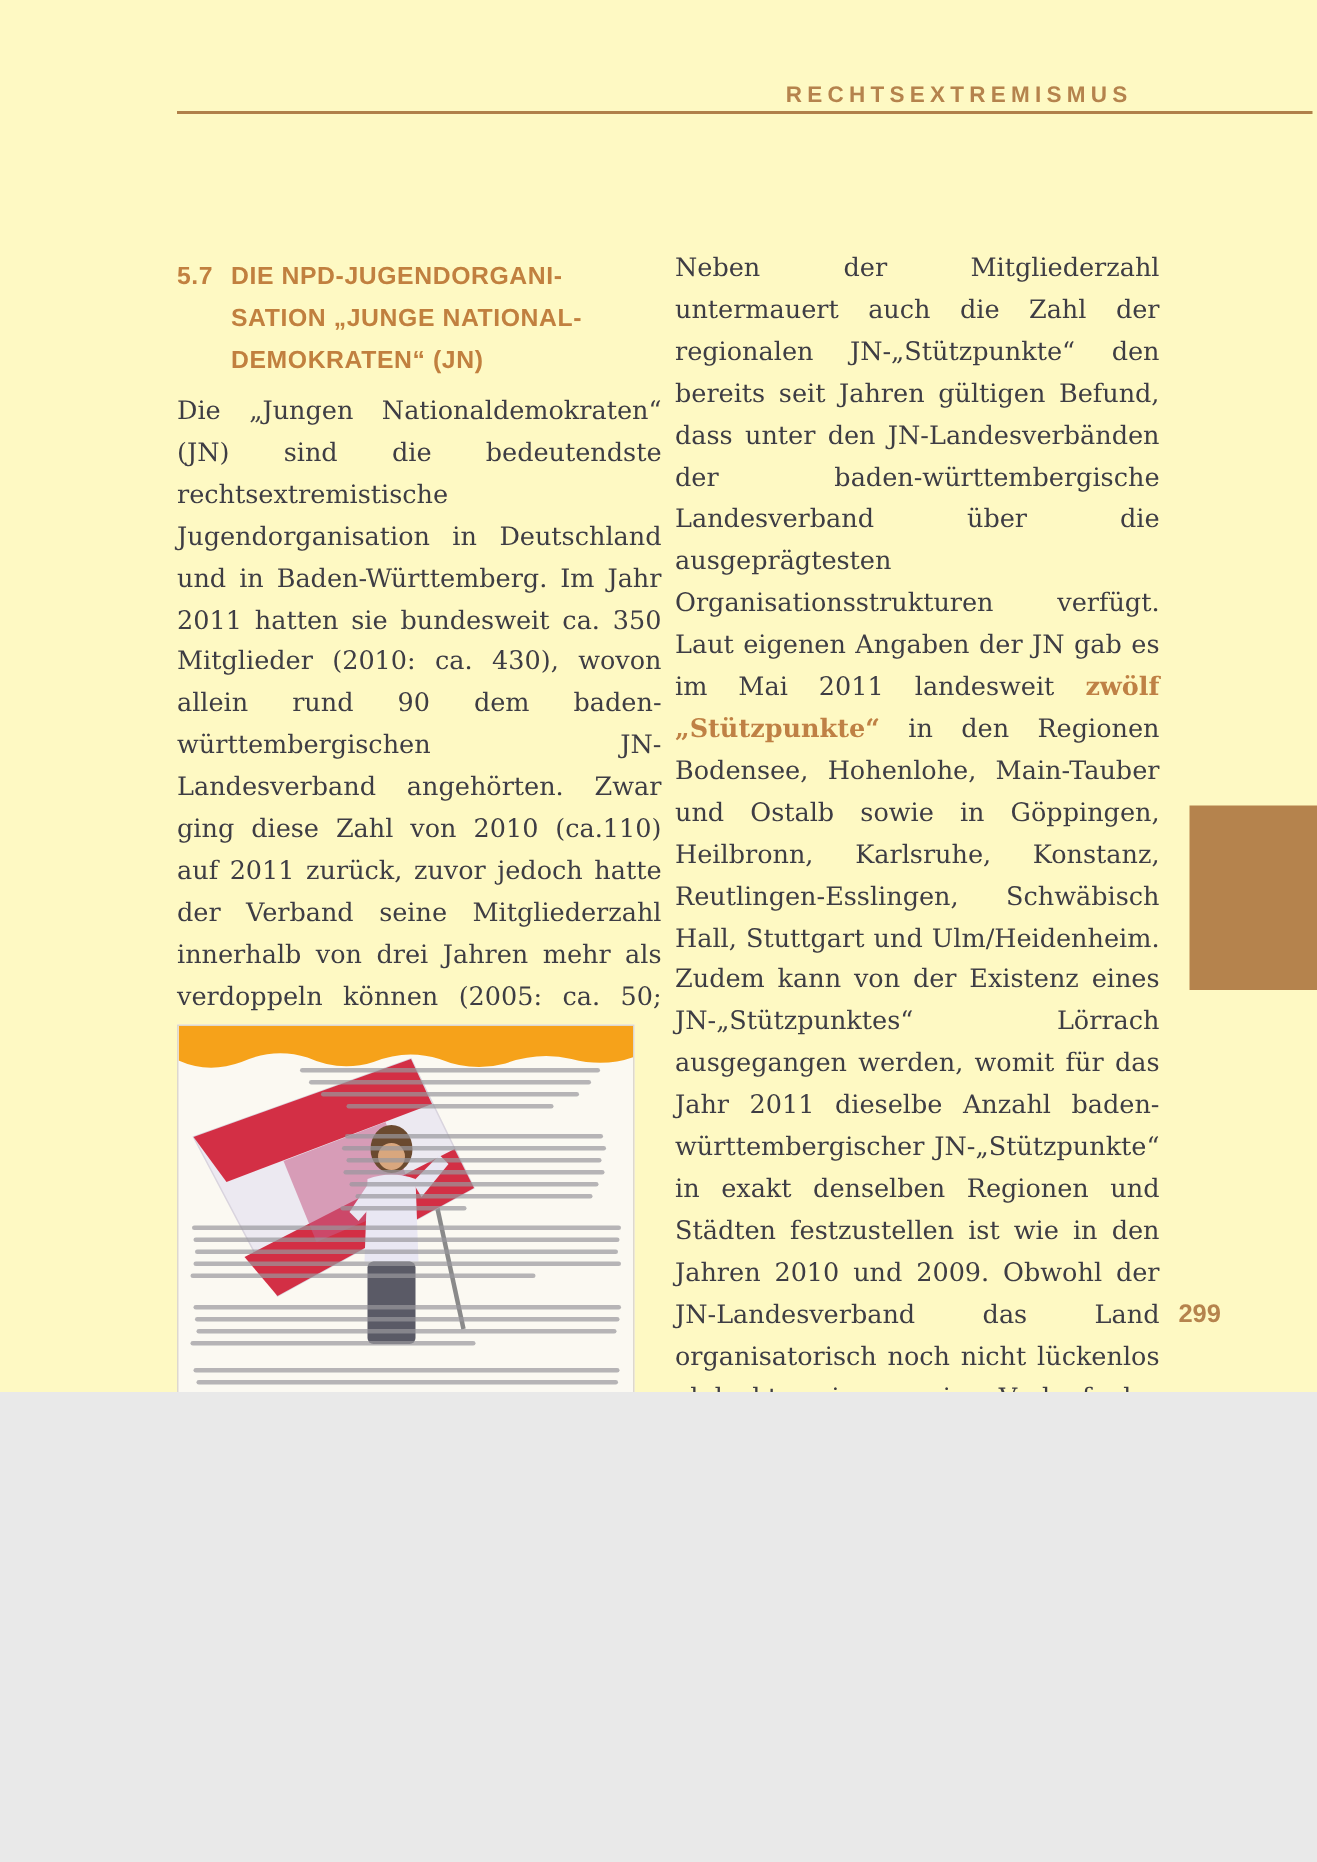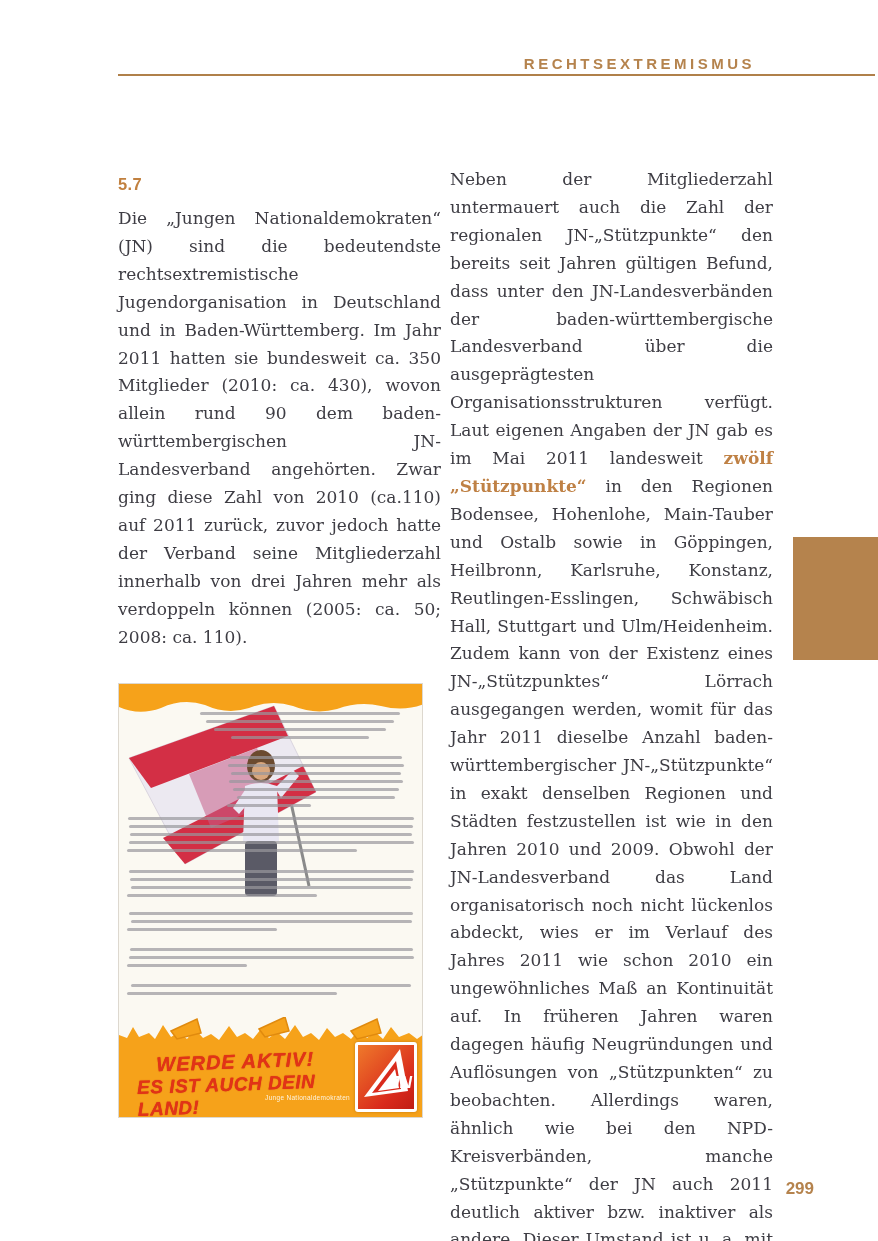--- a/index.html
+++ b/index.html
@@ -1,17 +1,17 @@
 <!DOCTYPE html>
 <html lang="de"><head>
 <meta charset="utf-8">
 <style>
   html,body{margin:0;padding:0;background:#e9e9e9;}
   .page{
-    position:relative;width:878px;height:1241px;background:#ffffff;
+    position:relative;width:878px;height:928px;background:#fef9c3;
     margin:0 auto;overflow:hidden;
     font-family:"DejaVu Serif", serif;
   }
   
   .running-head{
     position:absolute;top:55px;right:123px;
     font-family:"Liberation Sans", sans-serif;
     font-size:15px;font-weight:bold;letter-spacing:3.5px;
     color:#b5834d;
   }
@@ -96,20 +96,25 @@
 <div class="page">
 
   <div class="running-head">RECHTSEXTREMISMUS</div>
   <div class="head-rule"></div>
 
   <div class="chapter-tab"></div>
 
   <div class="col col-left">
     <div class="sec-head">
       <span>5.7</span>
+      <span>
+        <span>DIE NPD-JUGENDORGANI-</span><br>
+        <span>SATION „JUNGE NATIONAL-</span><br>
+        <span>DEMOKRATEN“ (JN)</span>
+      </span>
     </div>
     <p class="body-text" lang="de">Die „Jungen Nationaldemokraten“ (JN) sind die bedeutendste rechtsextremistische Jugendorganisation in Deutschland und in Baden-Württemberg. Im Jahr 2011 hatten sie bundesweit ca. 350 Mitglieder (2010: ca. 430), wovon allein rund 90 dem baden-württembergischen JN-Landesverband angehörten. Zwar ging diese Zahl von 2010 (ca.110) auf 2011 zurück, zuvor jedoch hatte der Verband seine Mitgliederzahl innerhalb von drei Jahren mehr als verdoppeln können (2005: ca. 50; 2008: ca. 110).</p>
   </div>
 
   <div class="col col-right">
     <p class="body-text" lang="de"><span>Neben der Mitgliederzahl untermauert auch die Zahl der regionalen JN-„Stützpunkte“ den bereits seit Jahren gültigen Befund, dass unter den JN-Landesverbänden der baden-württembergische Landesverband über die ausgeprägtesten Organisationsstrukturen verfügt. Laut eigenen Angaben der JN gab es im Mai 2011 landesweit </span><span class="highlight">zwölf „Stützpunkte“</span><span> in den Regionen Bodensee, Hohenlohe, Main-Tauber und Ostalb sowie in Göppingen, Heilbronn, Karlsruhe, Konstanz, Reutlingen-Esslingen, Schwäbisch Hall, Stuttgart und Ulm/Heidenheim. Zudem kann von der Existenz eines JN-„Stützpunktes“ Lörrach ausgegangen werden, womit für das Jahr 2011 dieselbe Anzahl baden-württembergischer JN-„Stützpunkte“ in exakt denselben Regionen und Städten festzustellen ist wie in den Jahren 2010 und 2009. Obwohl der JN-Landesverband das Land organisatorisch noch nicht lückenlos abdeckt, wies er im Verlauf des Jahres 2011 wie schon 2010 ein ungewöhnliches Maß an Kontinuität auf. In früheren Jahren waren dagegen häufig Neugründungen und Auflösungen von „Stützpunkten“ zu beobachten. Allerdings waren, ähnlich wie bei den NPD-Kreisverbänden, manche „Stützpunkte“ der JN auch 2011 deutlich aktiver bzw. inaktiver als andere. Dieser Umstand ist u. a. mit der unterschiedlichen Personaldecke der einzel-</span></p>
   </div>
 
   <div class="poster">
 

